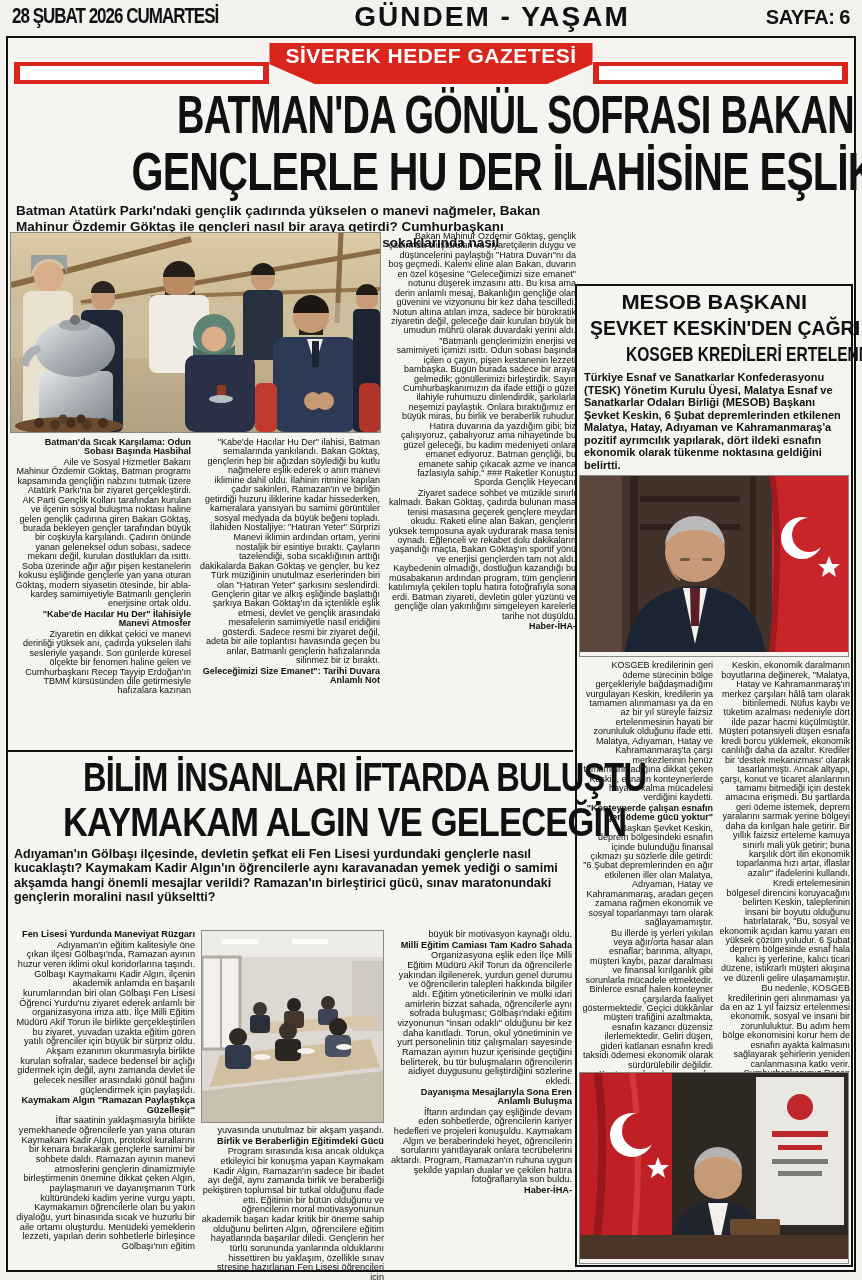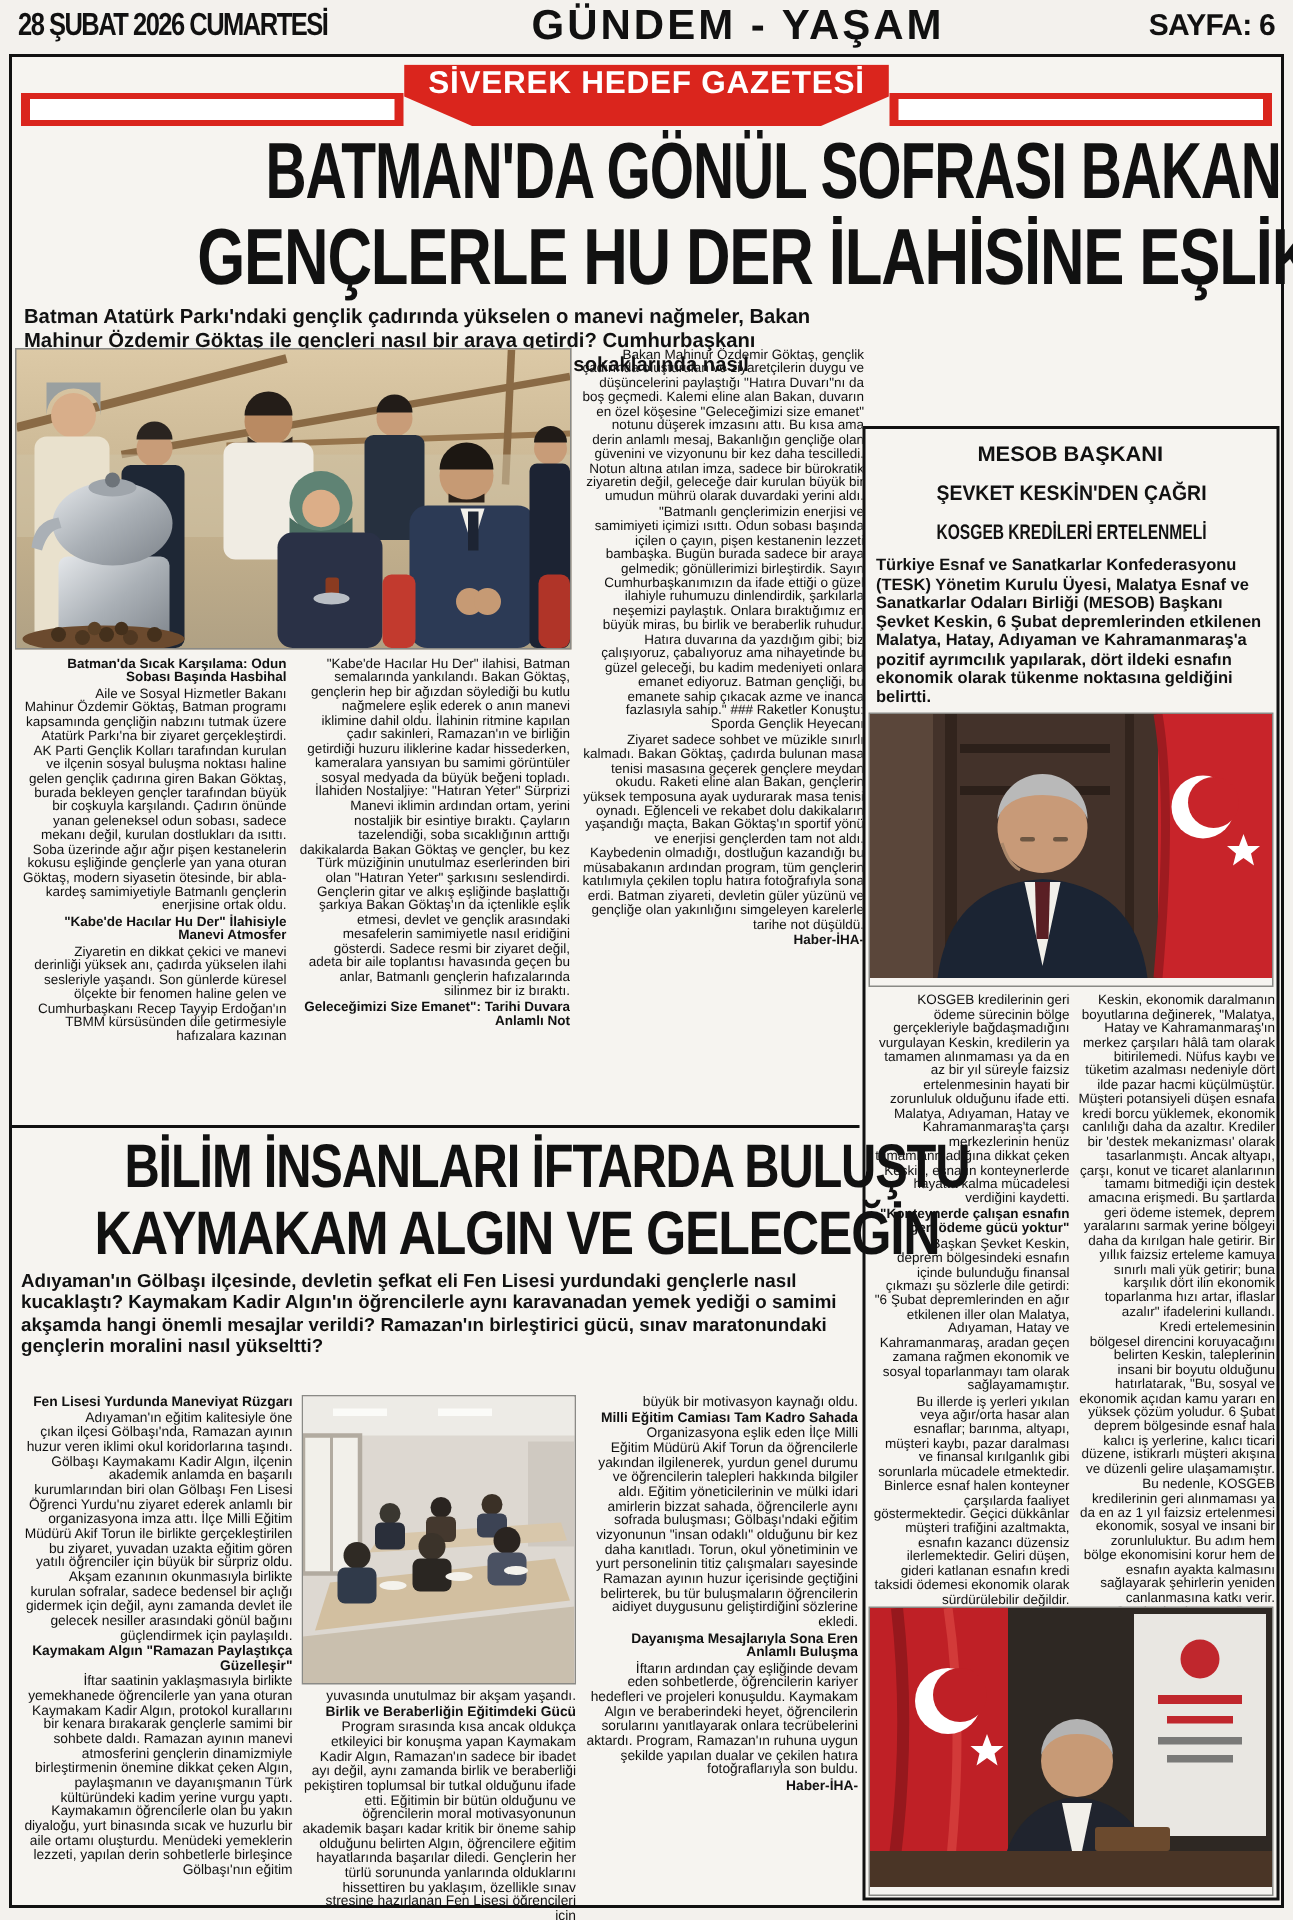--- a/index.html
+++ b/index.html
@@ -41,21 +41,21 @@
   .blk.subhead{ font-weight:bold; }
   .blk.byline{ font-weight:bold; }
   .blk.parai{ text-indent:2.6em; }
   .b-col3{ top:194px; left:380px; width:188px; height:514px; }
   .b-col1{ top:400px; left:6px;  width:177px; height:309px; }
   .b-col2{ top:400px; left:190px; width:182px; height:309px; }
   
   .mesob-box{ position:absolute; top:246px; left:567px; width:278px; bottom:3px;
     border:2px solid #111; background:#f6f4f0; display:flex; flex-direction:column; }
   .mesob-kicker{ padding:3px 2px 1px 2px; }
-  .mesob-kicker .hl-row{ height:26px; font-size:14px; font-weight:bold; line-height:26px; }
+  .mesob-kicker .hl-row{ height:26px; font-size:21px; font-weight:bold; line-height:26px; }
   .mesob-lead{ padding:3px 7px 4px 7px; font-size:11px; line-height:1.14; font-weight:bold; }
   .mesob-photo{ position:relative; margin:0 2px; border:1px solid #8a8a86; }
   .mesob-cols{ position:relative; flex:1; }
   .m-colA{ top:4px; left:5px;  width:131px; bottom:0; height:auto; }
   .m-colB{ top:4px; left:141px; width:132px; bottom:0; height:auto; }
   .mesob-photo2{ position:relative; margin:0 2px 1px 2px; border:1px solid #8a8a86; }
   
   .kay-rule{ position:absolute; top:712px; left:0; width:565px; border-top:2px solid #111; }
   .headline2{ position:absolute; top:717px; left:2px; width:563px; }
   .headline2 .hl-row{ height:45px; font-size:41px; font-weight:bold; letter-spacing:-1px; line-height:45px; }

